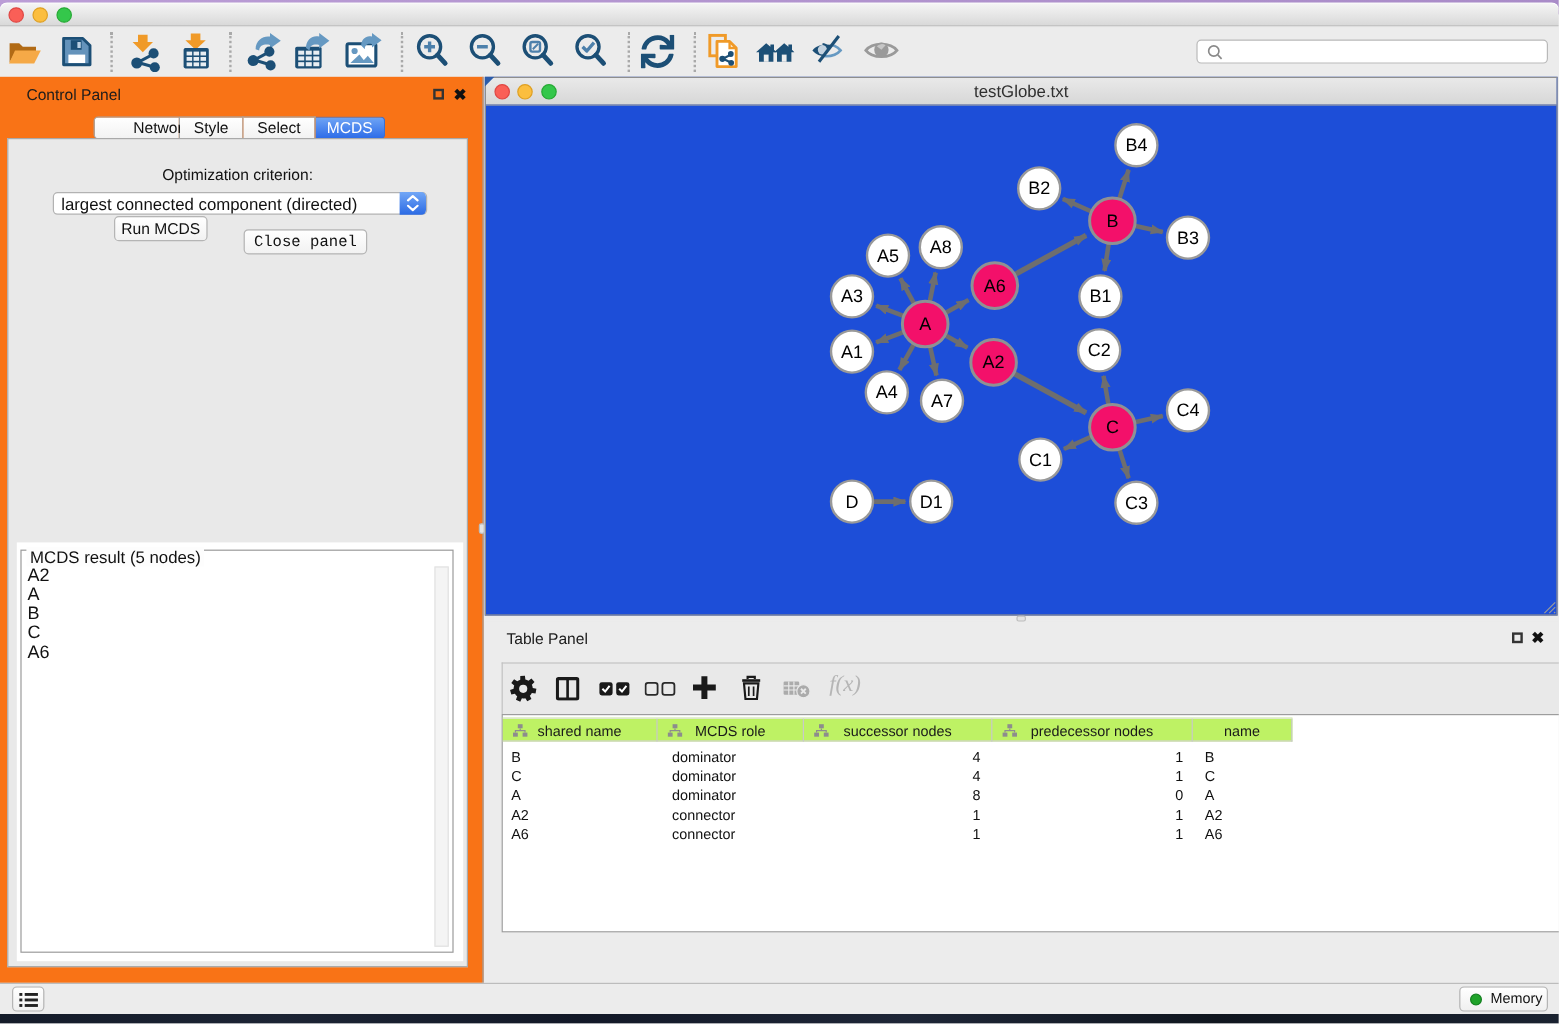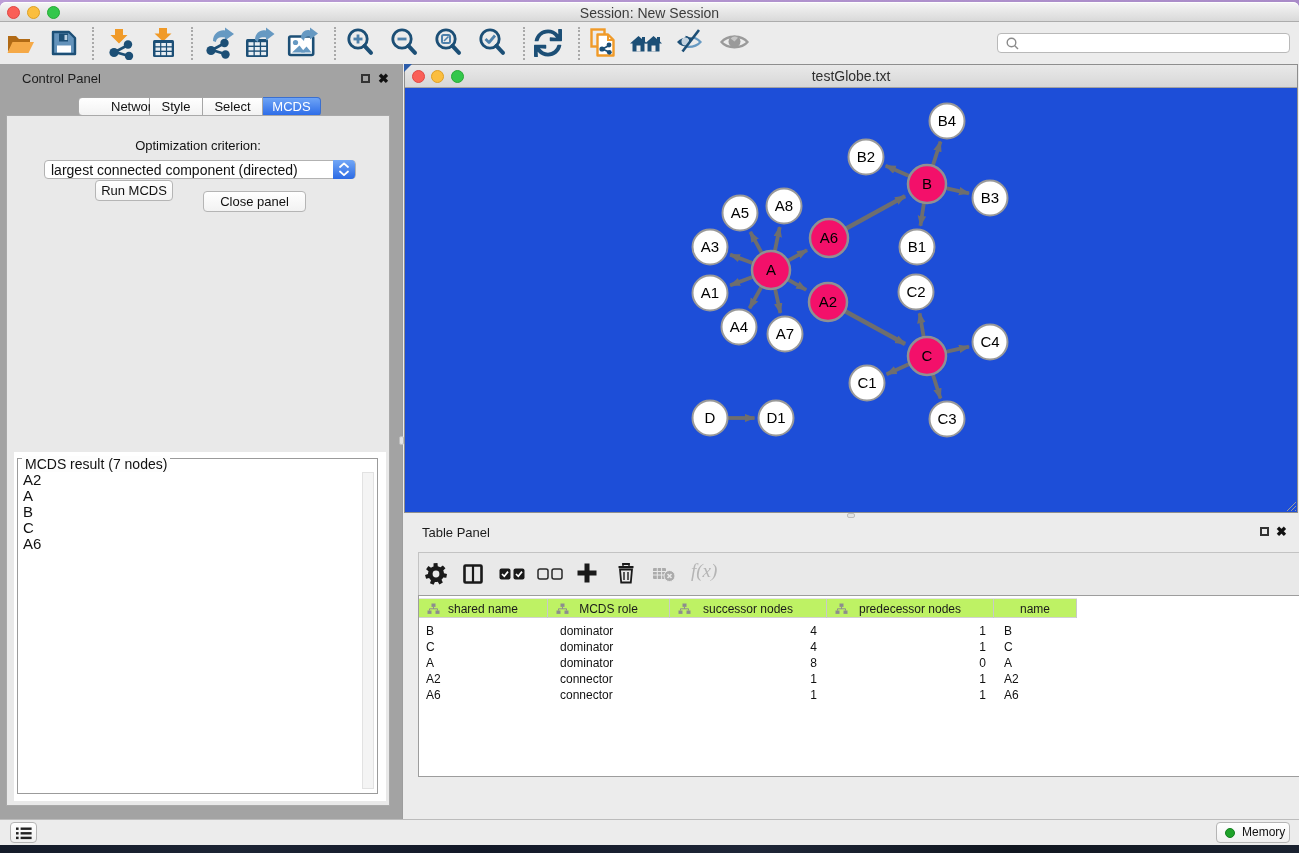--- a/index.html
+++ b/index.html
@@ -23,21 +23,21 @@
 .tl.g { background:#34c74b; border:1px solid #27aa35; }
 
 
 #toolbar { left:0; top:23px; width:1299px; height:41px; background:#ececec; }
 .tsep { top:4px; width:0; height:33px; border-left:2px dotted #a9a9a9; }
 .ticon { top:3px; }
 #searchbox { left:997px; top:10px; width:293px; height:20px; background:#fff;
   border:1px solid #b9b9b9; border-radius:4px; }
 
 
-#cpanel { left:0; top:64px; width:403px; height:756px; background:#a3a3a3; border-right:1px solid #9d9d9d; }
+#cpanel { left:0; top:64px; width:403px; height:756px; background:#f97316; border-right:1px solid #9d9d9d; }
 #cpanel .phead { left:22px; top:7px; font-size:13px; color:#1c1c1c; }
 .floatbtn { width:9px; height:9px; border:2px solid #333; }
 .closex { font-size:13px; color:#111; font-weight:bold; }
 #cptabs { left:78px; top:33px; height:19px; }
 .tab { float:left; height:19px; line-height:18px; text-align:center; font-size:13px; color:#111;
   background:linear-gradient(#ffffff,#f2f2f2); border:1px solid #a6a6a6; border-left:none; }
 .tab.first { border-left:1px solid #a6a6a6; border-radius:4px 0 0 4px; }
 .tab.sel { background:linear-gradient(#6ea4f5,#2e6de8); color:#fff; border-color:#3a6fd0; border-radius:0 4px 4px 0; }
 #cpbox { left:6px; top:51px; width:384px; height:691px; border:1px solid #a9a9a9; background:#e9e9e9; }
 #optlabel { left:0; top:22px; width:100%; text-align:center; font-size:13px; color:#111; }
@@ -83,21 +83,20 @@
 #membtn { left:1216px; top:2px; width:74px; height:21px; background:linear-gradient(#ffffff,#f0f0f0); border:1px solid #b5b5b5; border-radius:4px;
   font-size:12px; color:#111; line-height:19px; text-align:left; padding-left:25px;}
 #memdot { left:8px; top:5px; width:10px; height:10px; border-radius:50%; background:#1fa32a; border:1px solid #148020; }
 </style>
 </head>
 <body>
 <div id="deskTop" class="abs"></div>
 <div id="deskBot" class="abs"></div>
 
 <div id="titlebar" class="abs">
-  <div class="abs title">Session: New Session</div>
   <div class="abs tl r" style="left:7px;"></div>
   <div class="abs tl y" style="left:27px;"></div>
   <div class="abs tl g" style="left:47px;"></div>
 </div>
 
 <div id="toolbar" class="abs">
   <div class="tsep abs" style="left:92px;"></div>
   <div class="tsep abs" style="left:191px;"></div>
   <div class="tsep abs" style="left:334px;"></div>
   <div class="tsep abs" style="left:523px;"></div>
@@ -260,24 +259,24 @@
     <div id="dropdown" class="abs">
       <div class="abs dtext">largest connected component (directed)</div>
       <div class="abs spin">
         <svg width="22" height="19" viewBox="0 0 22 19">
           <path d="M7 7 L11 3.4 L15 7" fill="none" stroke="#fff" stroke-width="1.8" stroke-linecap="round" stroke-linejoin="round"></path>
           <path d="M7 11.5 L11 15.1 L15 11.5" fill="none" stroke="#fff" stroke-width="1.8" stroke-linecap="round" stroke-linejoin="round"></path>
         </svg>
       </div>
     </div>
     <div class="btn abs" style="left:88px;top:64px;width:78px;">Run MCDS</div>
-    <div class="btn abs" style="left:196px;top:75px;width:103px;">Close panel</div>
+    <div class="btn abs" style="left:196px;top:75px;width:103px;font-family:Liberation Mono, monospace;">Close panel</div>
     <div id="mcdsresult" class="abs">
       <div id="fieldset" class="abs">
-        <div id="legend" class="abs">MCDS result (7 nodes)</div>
+        <div id="legend" class="abs">MCDS result (5 nodes)</div>
         <div id="mlist" class="abs">A2<br>A<br>B<br>C<br>A6</div>
         <div id="vscroll" class="abs"></div>
       </div>
     </div>
   </div>
 </div>
 
 <div id="netwin" class="abs">
   <div id="nettitle" class="abs">
     <div class="abs title">testGlobe.txt</div>

